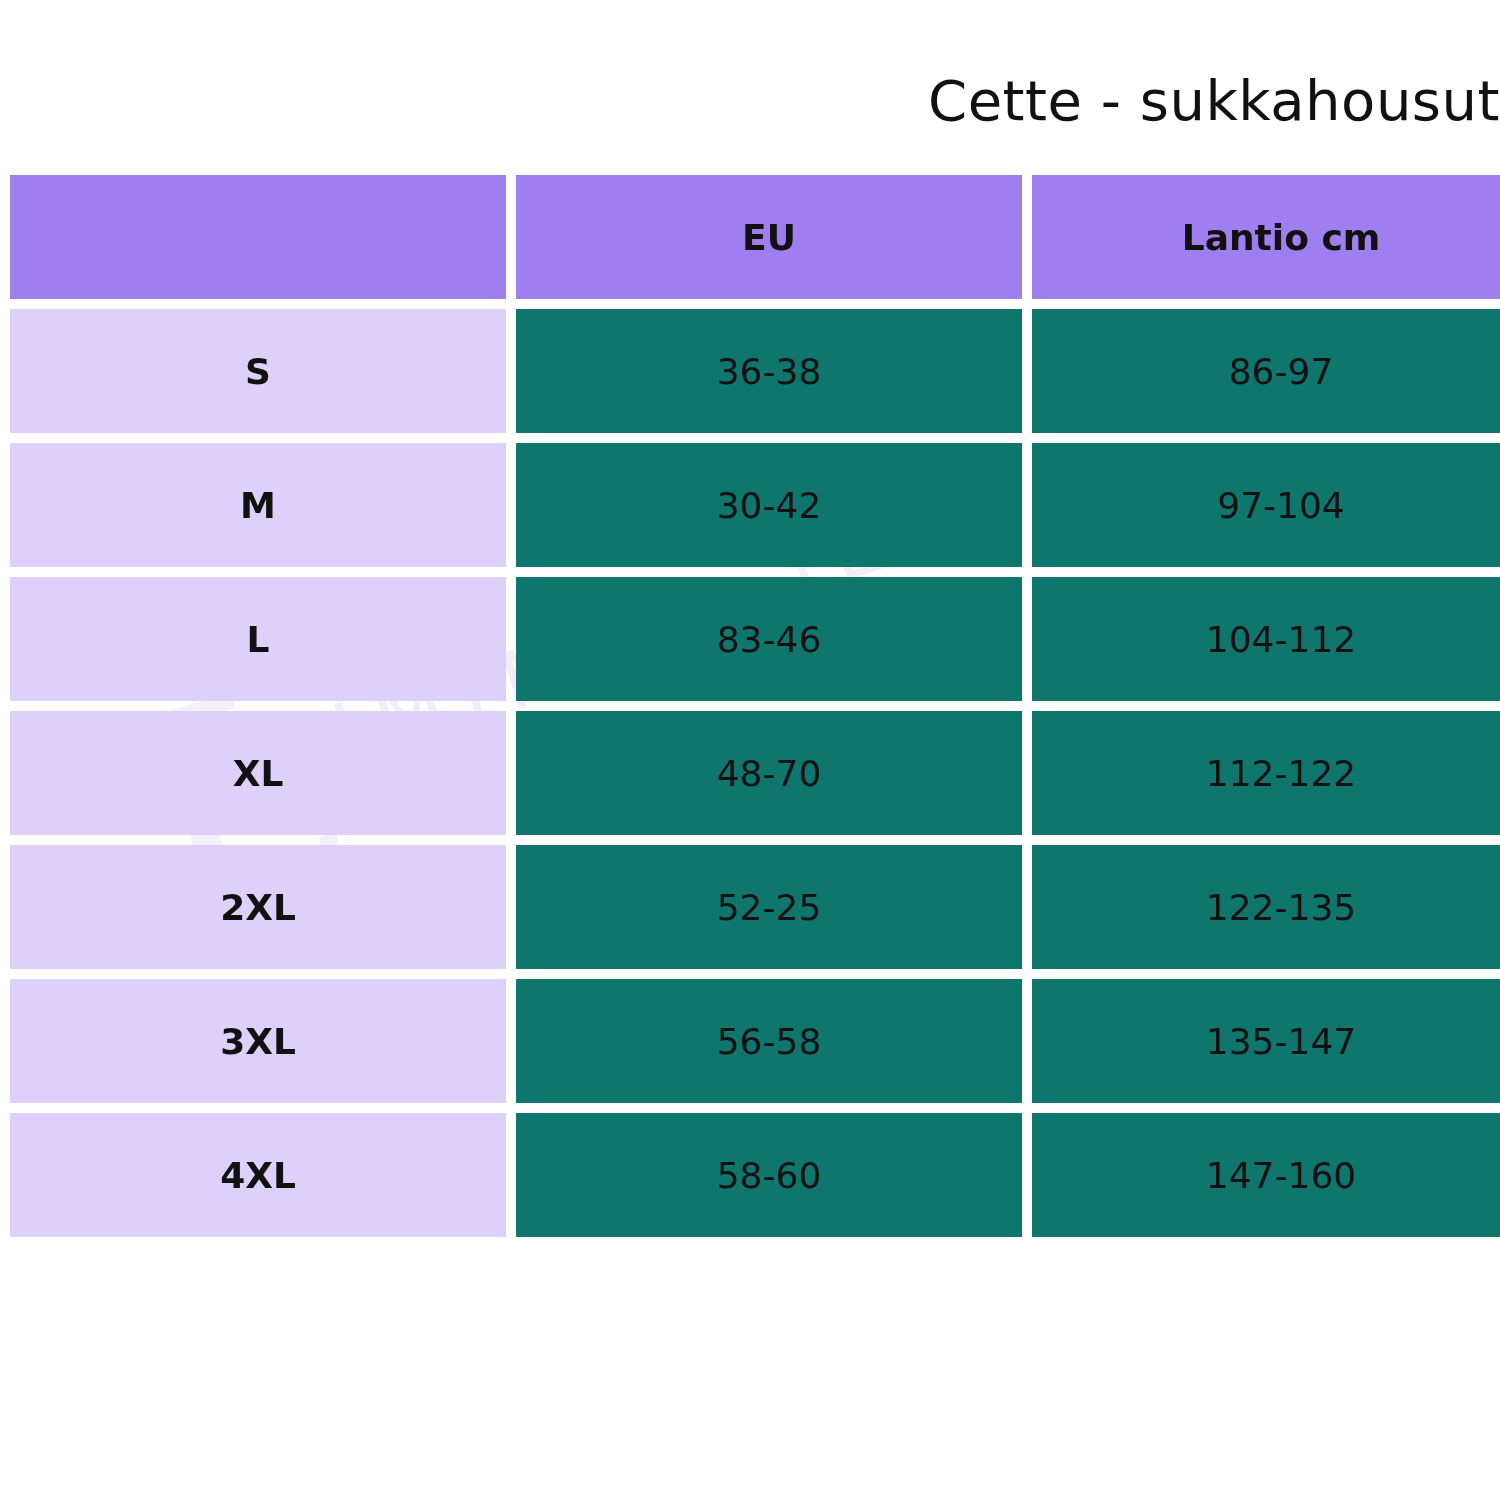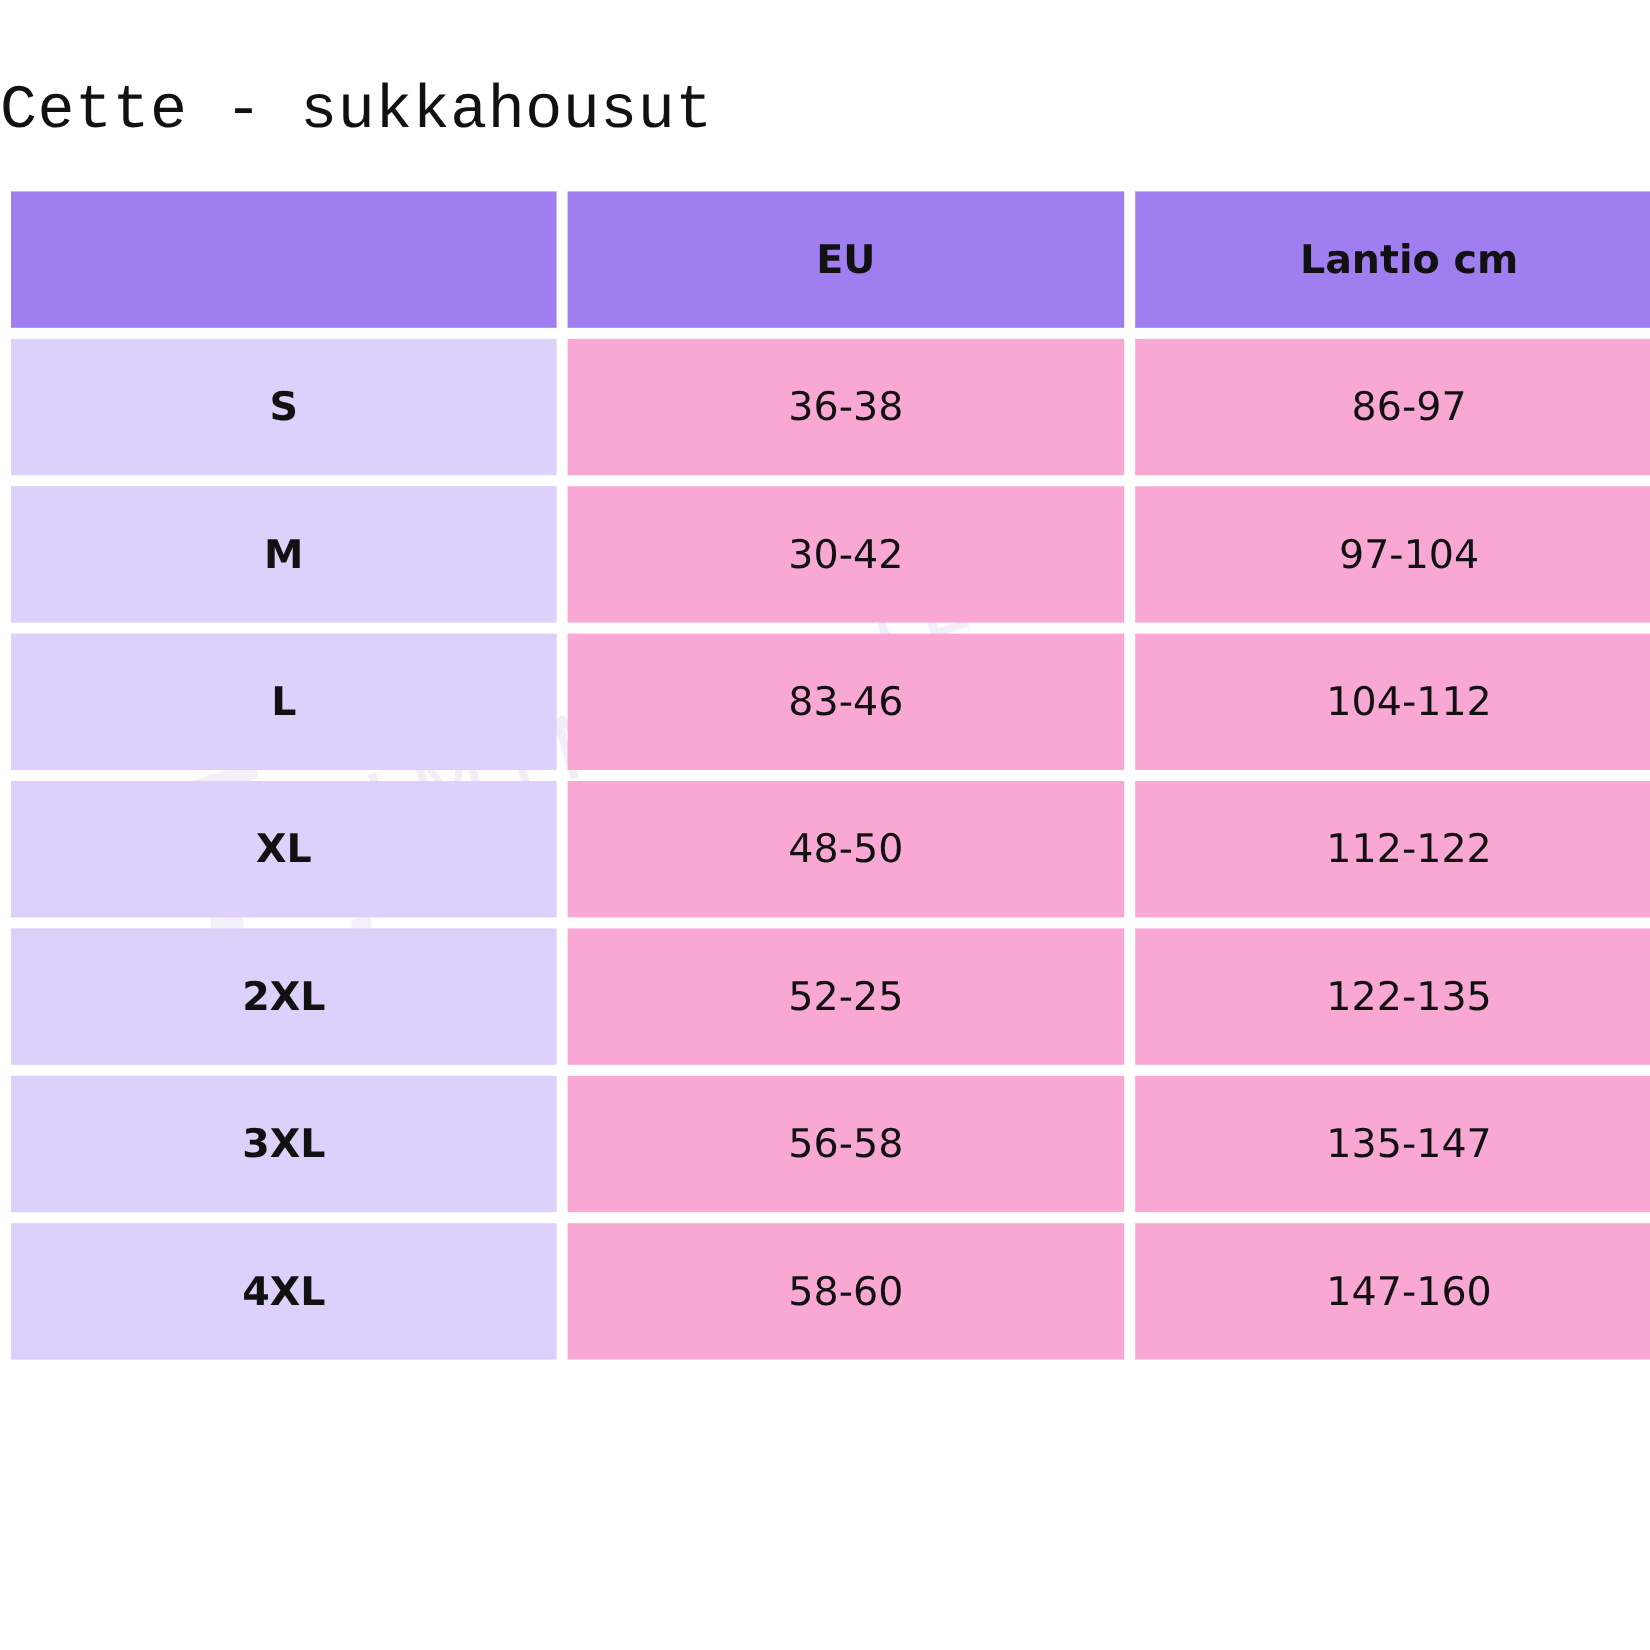--- a/index.html
+++ b/index.html
@@ -9,29 +9,28 @@
   }
   body {
     width: 1500px;
     height: 1500px;
     font-family: "DejaVu Sans", sans-serif;
     position: relative;
     overflow: hidden;
   }
 
   .page-title {
-    text-align: left;
+    text-align: right;
     font-size: 56px;
     font-weight: 400;
     color: #111111;
     letter-spacing: 0.5px;
     margin: 0;
     padding-top: 68px;
     padding-bottom: 0;
-    font-family: Liberation Mono, monospace;
   }
 
   .watermark {
     position: absolute;
     left: 0;
     top: 600px;
     width: 1500px;
     height: 420px;
     pointer-events: none;
     z-index: 5;
@@ -92,21 +91,21 @@
     background: #9f7ef0;
   }
 
   .row-label {
     background: #ddd0fb;
     color: #111111;
     font-size: 36px;
     font-weight: 700;
   }
   .row-value {
-    background: #f9a8d4;
+    background: #0f766e;
     color: #111111;
     font-size: 36px;
     font-weight: 400;
   }
 </style>
 </head>
 <body>
 
 <h1 class="page-title">Cette - sukkahousut</h1>
 
@@ -139,21 +138,21 @@
       <td class="row-value">30-42</td>
       <td class="row-value">97-104</td>
     </tr>
     <tr>
       <td class="row-label">L</td>
       <td class="row-value">83-46</td>
       <td class="row-value">104-112</td>
     </tr>
     <tr>
       <td class="row-label">XL</td>
-      <td class="row-value">48-50</td>
+      <td class="row-value">48-70</td>
       <td class="row-value">112-122</td>
     </tr>
     <tr>
       <td class="row-label">2XL</td>
       <td class="row-value">52-25</td>
       <td class="row-value">122-135</td>
     </tr>
     <tr>
       <td class="row-label">3XL</td>
       <td class="row-value">56-58</td>

